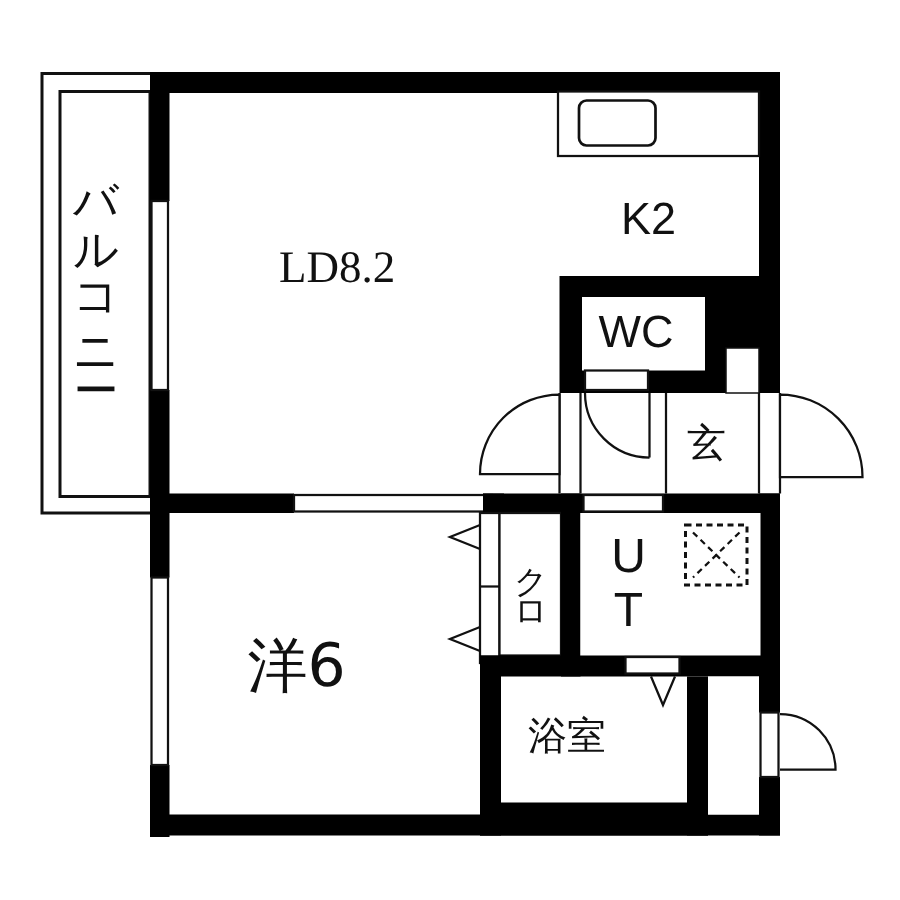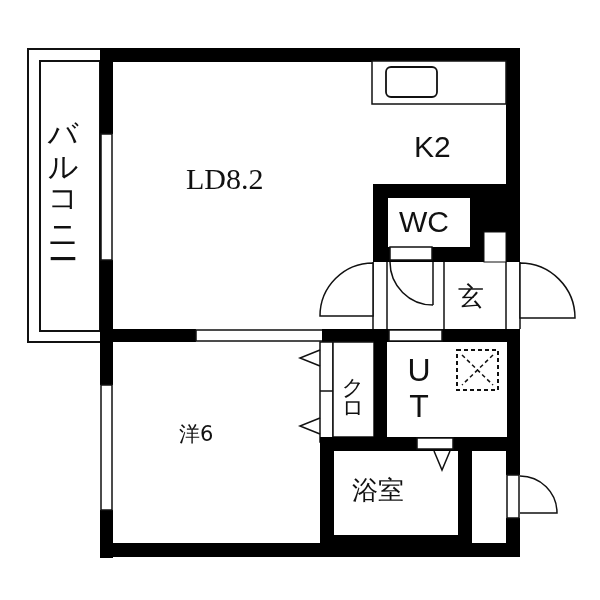--- a/index.html
+++ b/index.html
@@ -133,19 +133,19 @@
     <rect x="507" y="475" width="12" height="43" fill="#fff" stroke="#111" stroke-width="1.5"></rect>
     <path d="M520 476 A 37 37 0 0 1 557 513 L 520 513" fill="#fff" stroke="#111" stroke-width="1.5"></path>
   </g>
 </svg>
 
 <div class="lbl vert" style="left:48px; top:100px;">バルコニー</div>
 <div class="lbl big" style="left:186px; top:164px;font-family:Liberation Serif, serif;">LD8.2</div>
 <div class="lbl big" style="left:414px; top:132px;">K2</div>
 <div class="lbl mid" style="left:399px; top:207px;">WC</div>
 <div class="lbl sm" style="left:458px; top:283px; font-family:'DejaVu Sans',sans-serif;">玄</div>
-<div class="lbl big" style="left:179px; top:424px; font-family:'DejaVu Sans',sans-serif; font-size:21px;">洋6</div>
+<div class="lbl big" style="left:165px; top:424px; font-family:'DejaVu Sans',sans-serif; font-size:40px;">洋6</div>
 <div class="lbl vert-sm" style="left:342px; top:362px;">クロ</div>
 <div class="lbl ut" style="left:404px; top:352px; width:30px;">
   <div>U</div>
   <div>T</div>
 </div>
 <div class="lbl sm" style="left:352px; top:478px; font-family:Liberation Serif, serif;">浴室</div>
 
 </body></html>

